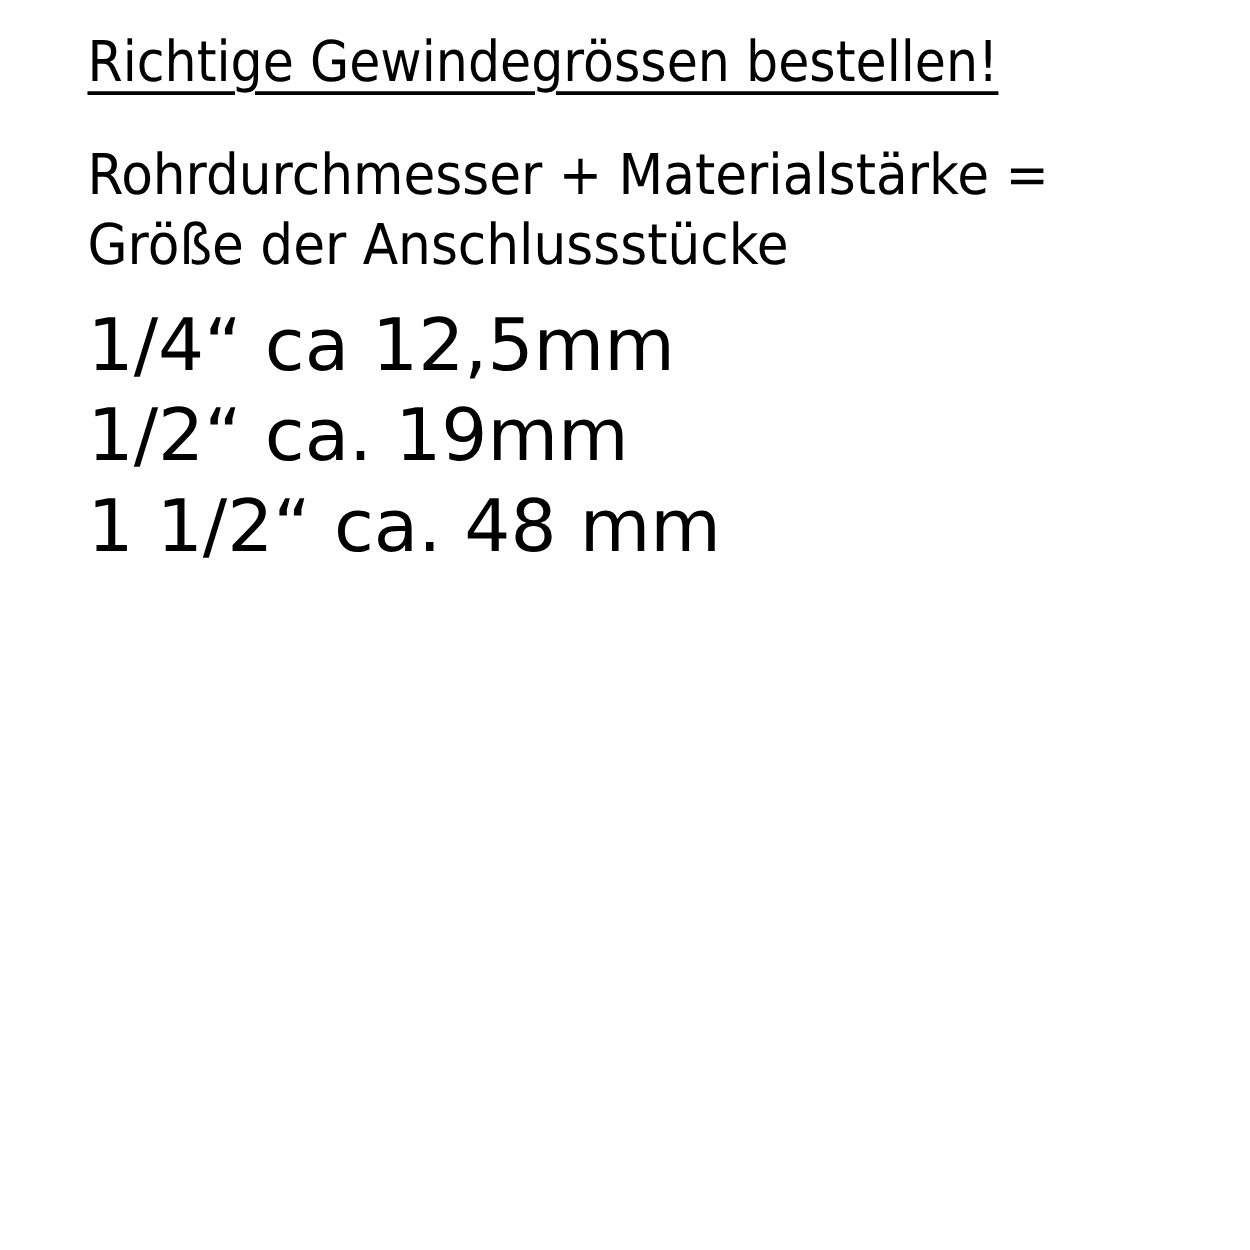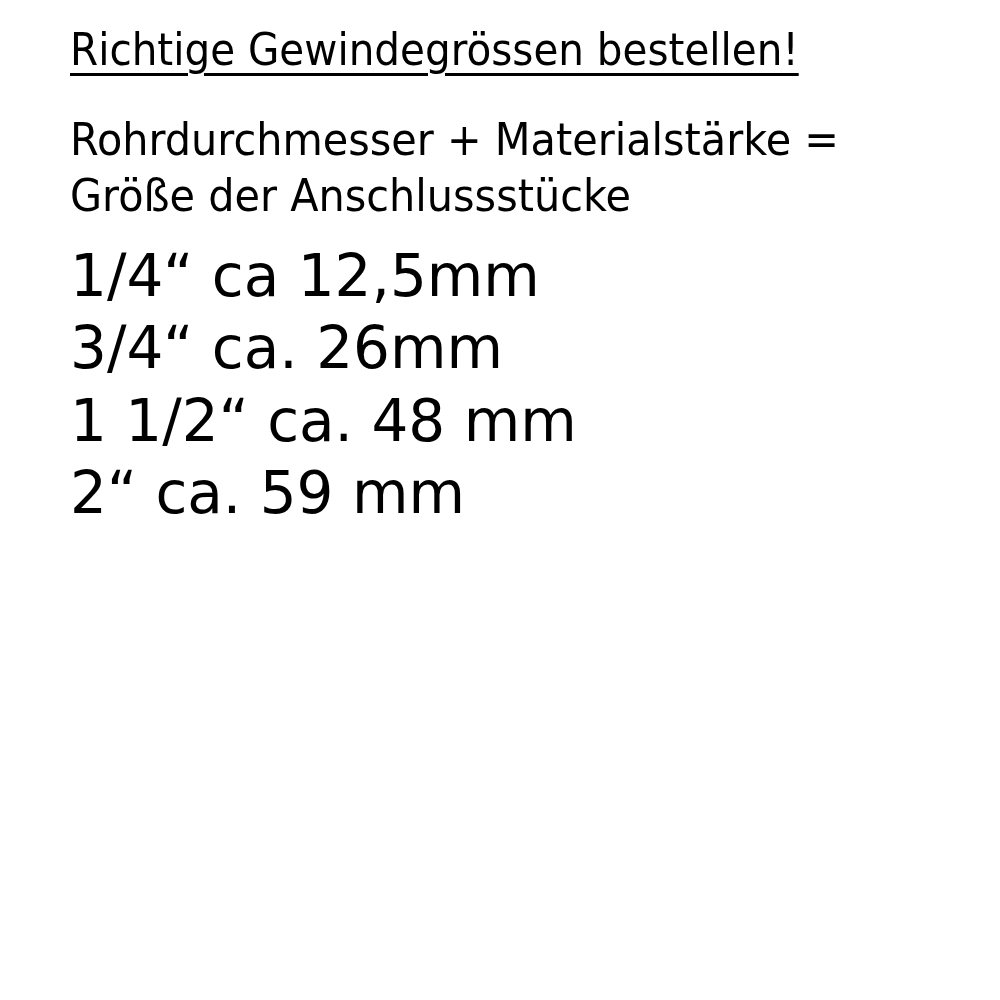--- a/index.html
+++ b/index.html
@@ -51,18 +51,17 @@
 
   <h1 class="title" style="margin:0; font-weight:400;">Richtige Gewindegrössen bestellen!</h1>
 
   <div class="formula">
     <div>Rohrdurchmesser + Materialstärke =</div>
     <div>Größe der Anschlussstücke</div>
   </div>
 
   <div class="size-list">
     <div>1/4“ ca 12,5mm</div>
-    <div>3/4“ ca. 26mm</div>
+    <div>1/2“ ca. 19mm</div>
     <div>1 1/2“ ca. 48 mm</div>
-    <div>2“ ca. 59 mm</div>
   </div>
 
 </div>
 
 </body></html>

